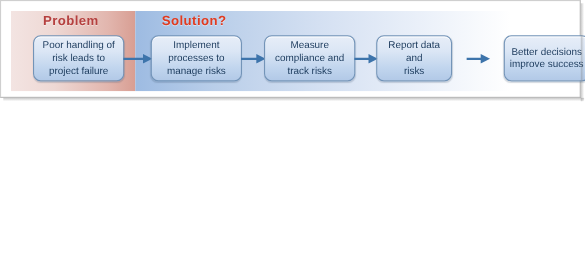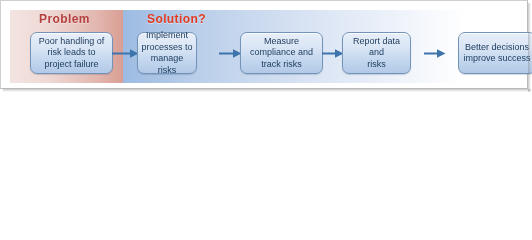--- a/index.html
+++ b/index.html
@@ -113,21 +113,21 @@
     padding: 0 3px;
     font-family: "Liberation Sans", sans-serif;
     font-size: 9px;
     line-height: 11.5px;
     color: #1b3a5c;
     box-sizing: border-box;
     white-space: pre-line;
   }
 
   #box-1 { left: 29px;  width: 83px; }
-  #box-2 { left: 136px; width: 60px; align-items: center; }
+  #box-2 { left: 136px; width: 83px; align-items: center; }
   #box-3 { left: 239px; width: 83px; }
   #box-4 { left: 341px; width: 69px; }
   #box-5 { left: 443px; width: 78px; margin-left: 14px; }
 
   
   .connector {
     position: absolute;
     top: 48px;
     height: 9px;
   }

